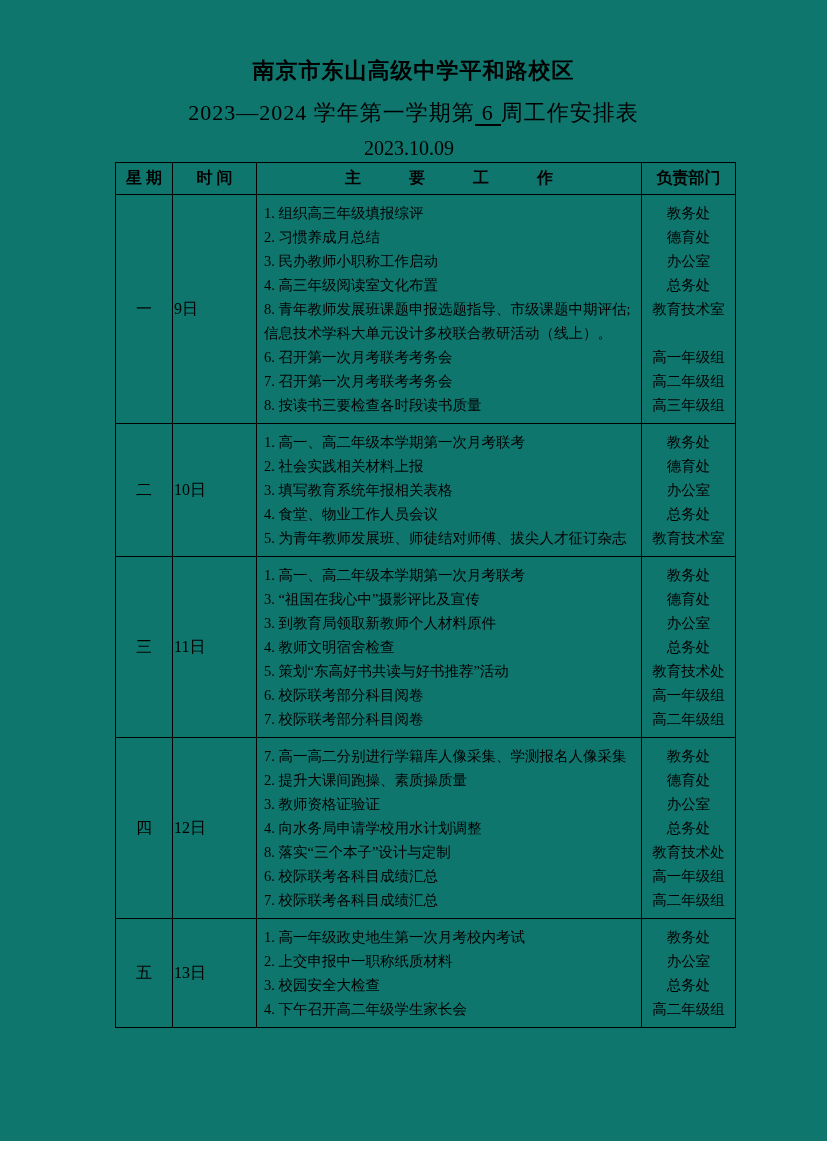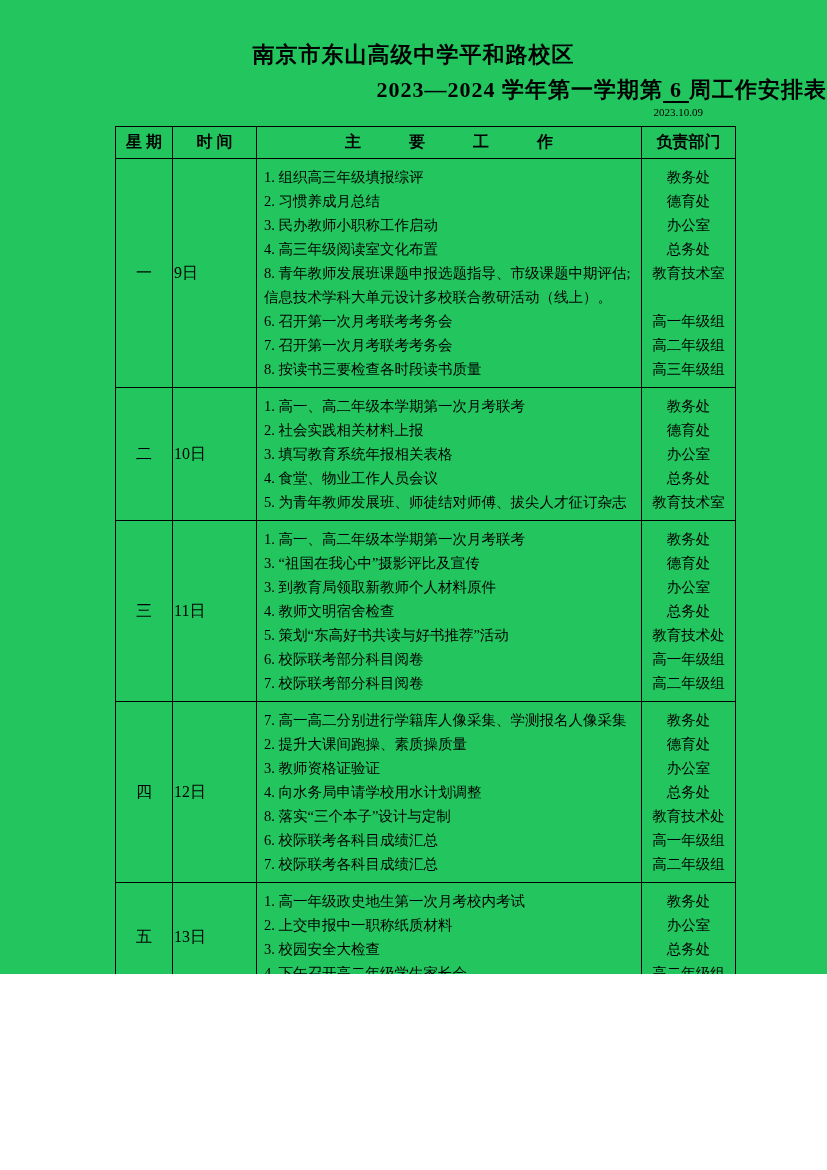--- a/index.html
+++ b/index.html
@@ -5,55 +5,55 @@
   html, body {
     margin: 0;
     padding: 0;
     background: #ffffff;
     color: #000000;
     font-family: "Liberation Serif", "DejaVu Serif", serif;
   }
   .page {
     position: relative;
     width: 827px;
-    height: 974px;
-    background: #22c55e;
+    height: 1141px;
+    background: #0f766e;
     overflow: hidden;
     box-sizing: border-box;
-    padding-top: 42px;
+    padding-top: 58px;
   }
   .title-line1 {
     text-align: center;
     font-size: 22px;
     font-weight: bold;
     letter-spacing: 1px;
     line-height: 26px;
   }
   .title-line2 {
-    text-align: right;
+    text-align: center;
     font-size: 22px;
-    font-weight: bold;
+    font-weight: normal;
     letter-spacing: 1px;
     line-height: 26px;
-    margin-top: 9px;
+    margin-top: 16px;
   }
   .week-underline {
     display: inline-block;
     border-bottom: 2px solid #000;
     padding: 0 7px;
     line-height: 22px;
   }
   .date-line {
     width: 620px;
     margin-left: 115px;
     box-sizing: border-box;
-    text-align: right;
+    text-align: center;
     padding-right: 32px;
-    font-size: 11px;
-    margin-top: 0;
+    font-size: 20px;
+    margin-top: 13px;
     line-height: 18px;
   }
   table.schedule {
     border-collapse: collapse;
     table-layout: fixed;
     width: 620px;
     margin-left: 115px;
     margin-top: 5px;
   }
   table.schedule th,

